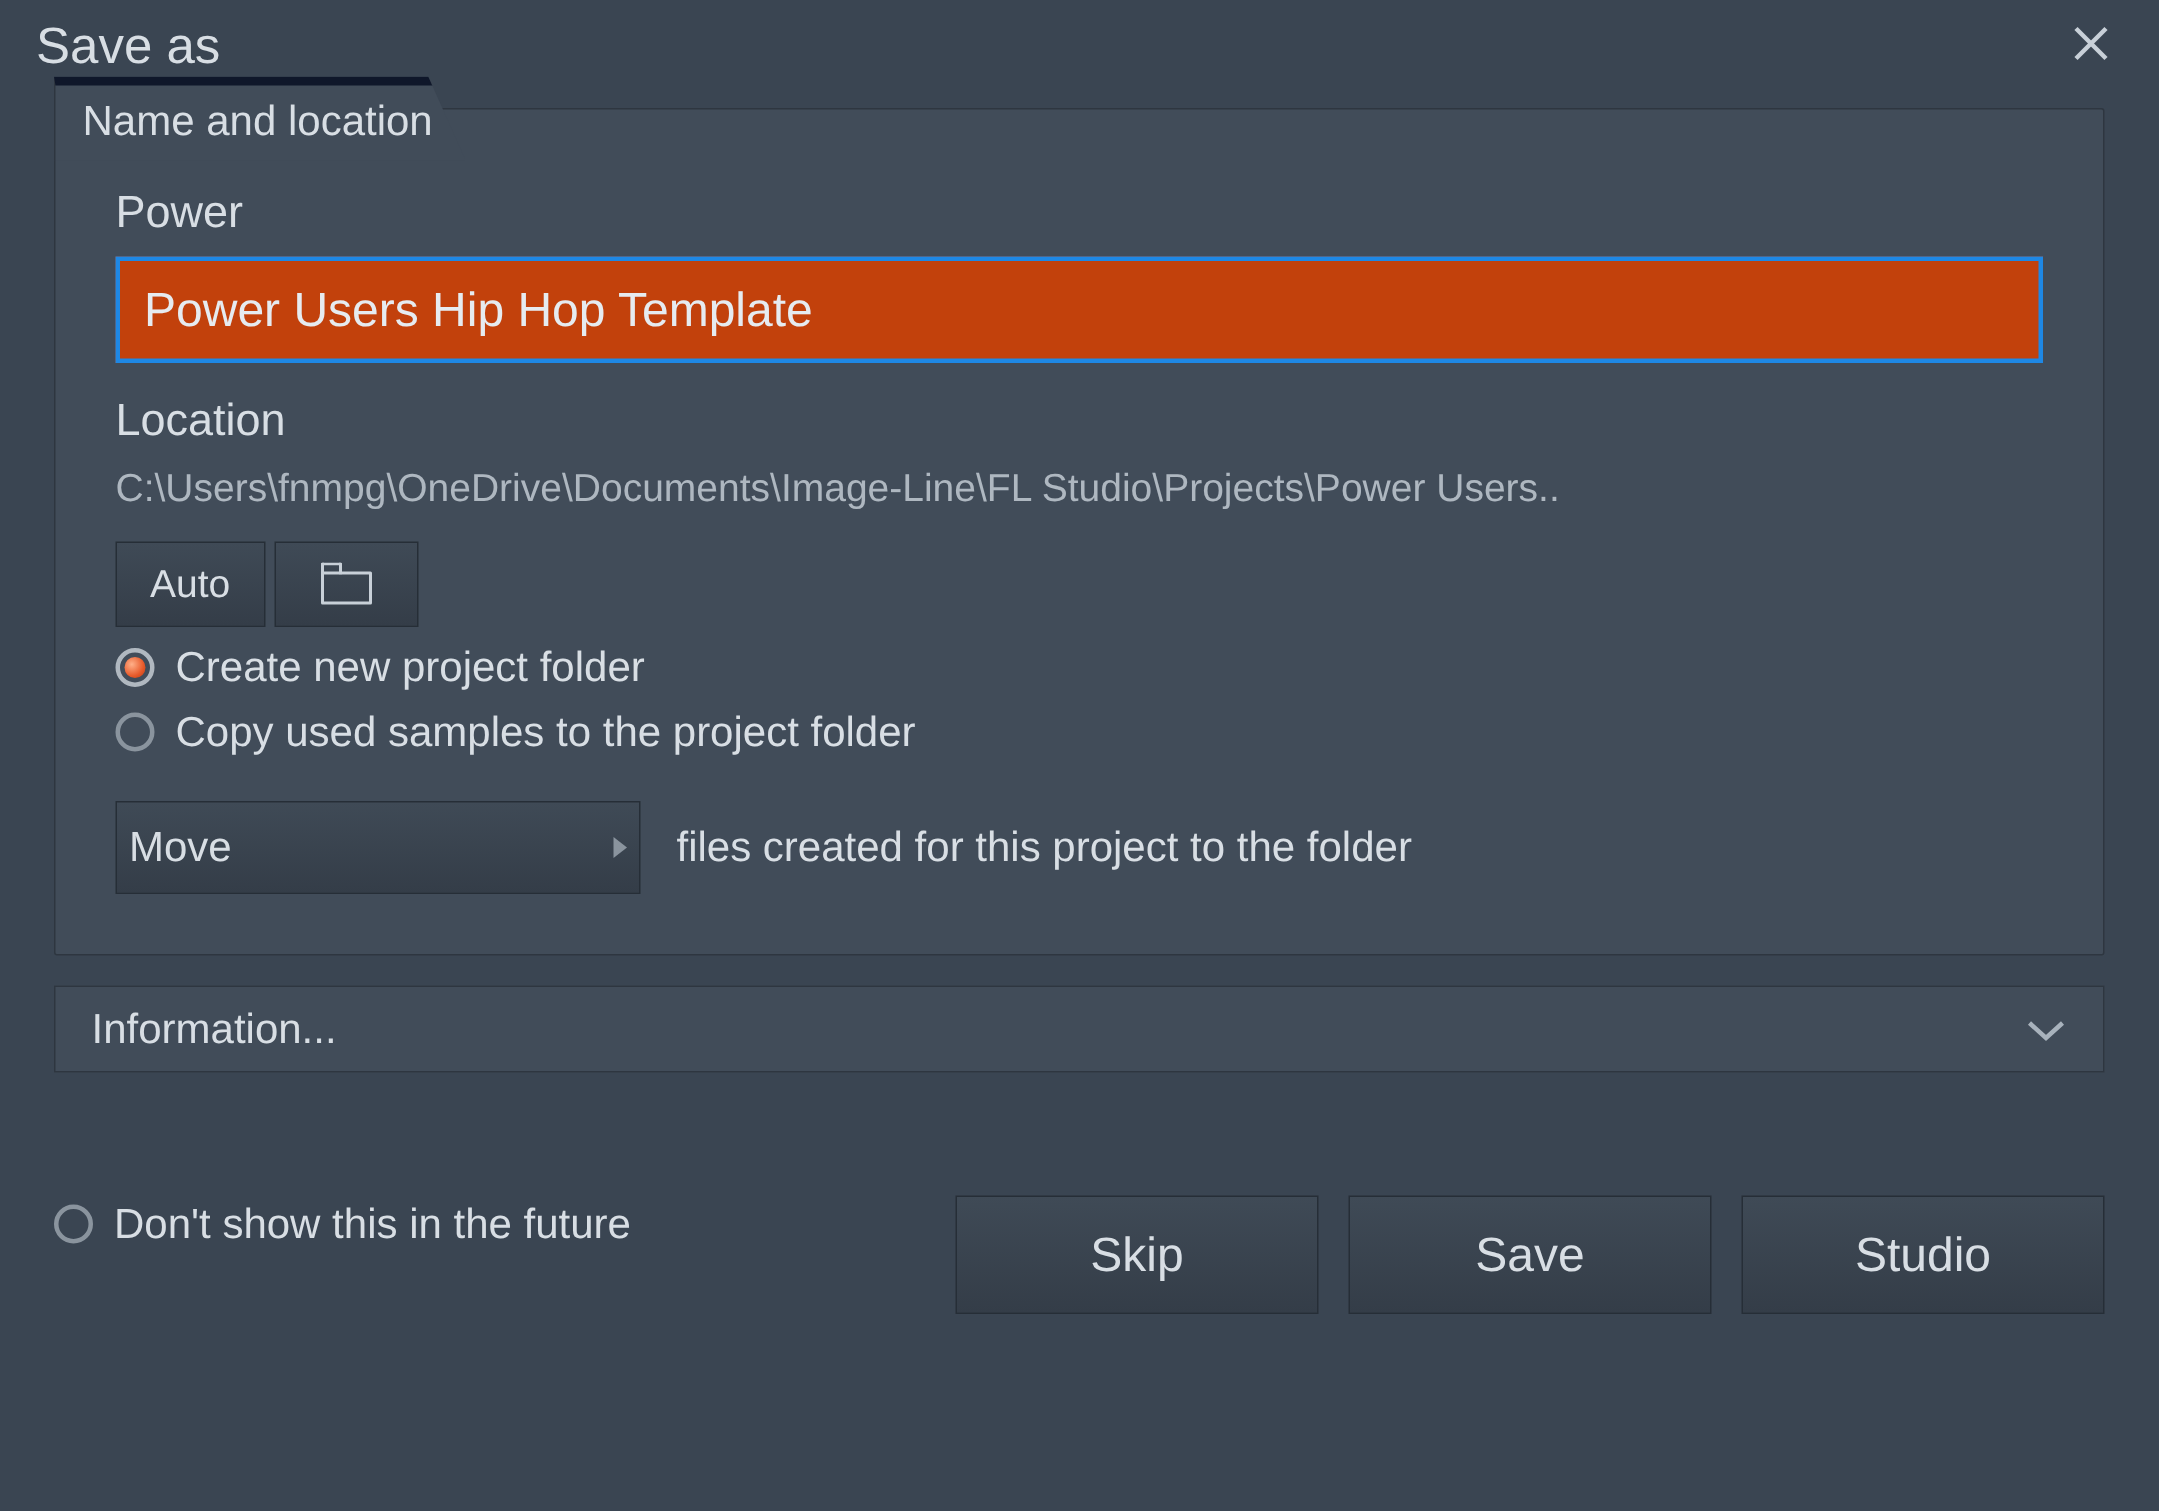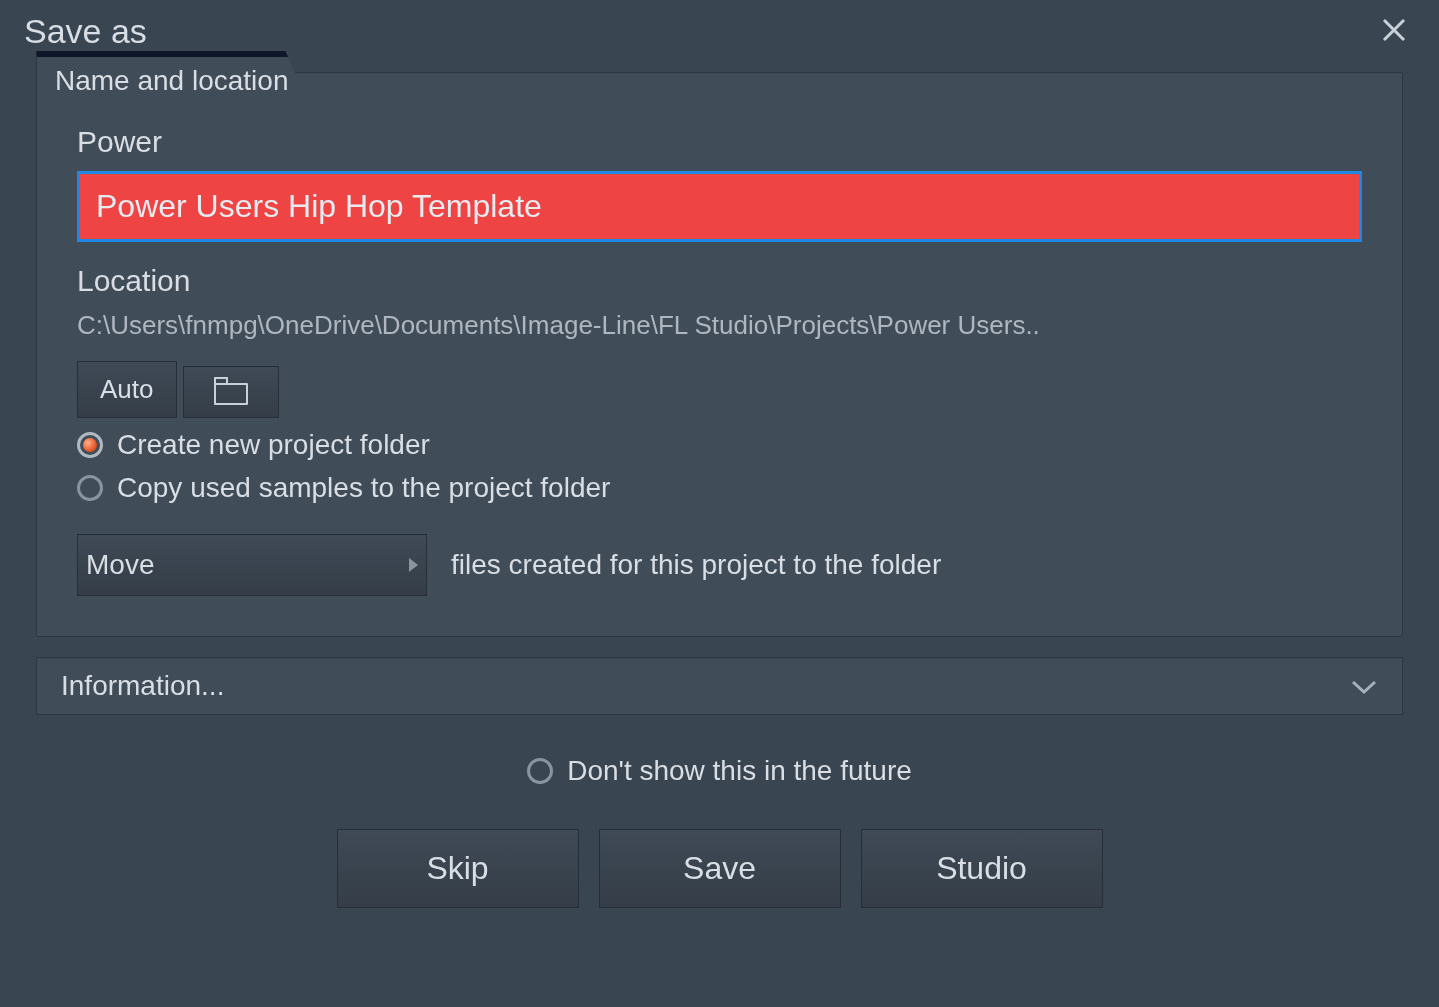--- a/index.html
+++ b/index.html
@@ -57,41 +57,40 @@
   }
   .label {
     font-size: 30px;
     color: #d8dee4;
     margin: 22px 0 12px 0;
     font-weight: 400;
   }
   .name-input {
     width: 100%;
     box-sizing: border-box;
-    background: #ef4444;
+    background: #c2410c;
     border: 3px solid #1e88e5;
     color: #e6ebf0;
     font-size: 32px;
     padding: 14px 16px;
     outline: none;
     font-family: inherit;
   }
   .location-path {
     font-size: 26px;
     color: #aeb7c0;
     margin-top: 8px;
     white-space: nowrap;
     overflow: hidden;
     text-overflow: ellipsis;
   }
   .btn-row {
     display: flex;
     gap: 6px;
     margin-top: 20px;
-    align-items: flex-end;
   }
   .small-btn {
     background: linear-gradient(#3f4a56, #343d48);
     border: 1px solid #262e37;
     color: #d8dee4;
     font-size: 26px;
     padding: 12px 22px;
     cursor: pointer;
     display: flex;
     align-items: center;
@@ -194,21 +193,20 @@
     padding: 12px 24px;
     font-size: 28px;
     color: #d8dee4;
     cursor: pointer;
   }
   .footer {
     margin: 40px 36px 0 36px;
     display: flex;
     align-items: center;
     justify-content: space-between;
-    flex-direction: column;
   }
   .footer-left {
     display: flex;
     align-items: center;
     gap: 14px;
     font-size: 28px;
     color: #d8dee4;
     cursor: pointer;
   }
   .footer-buttons {

